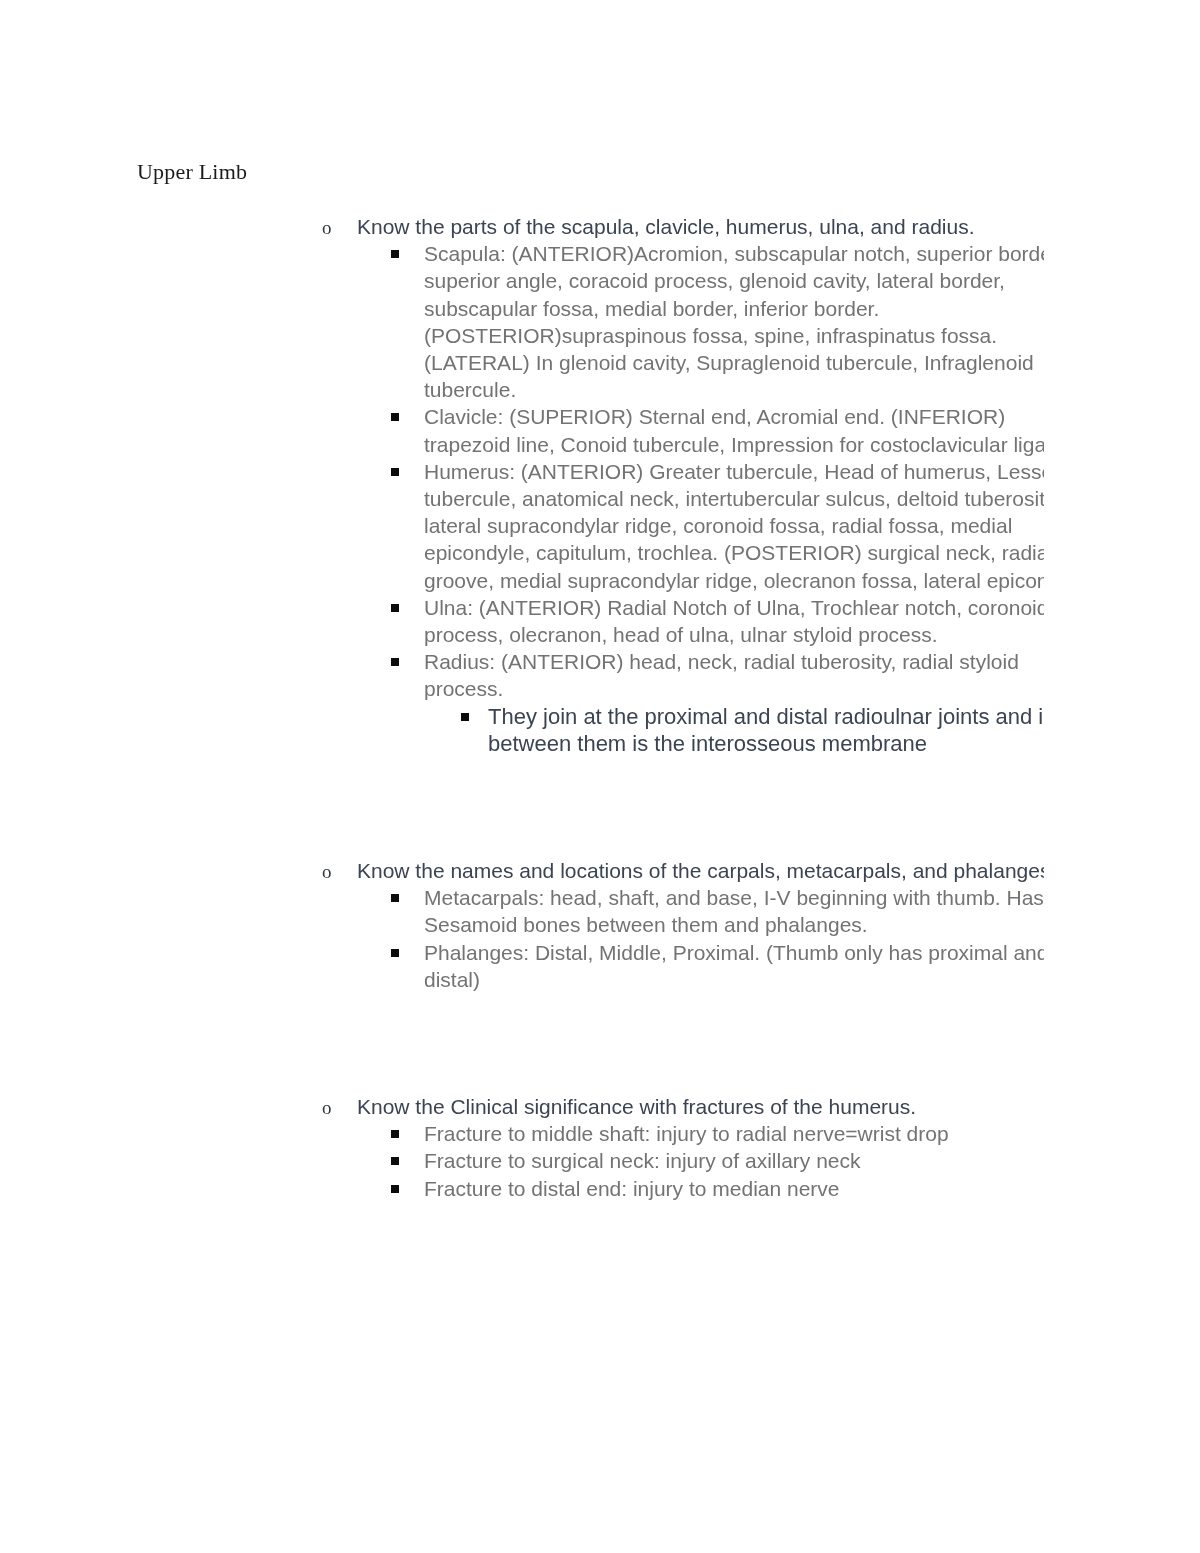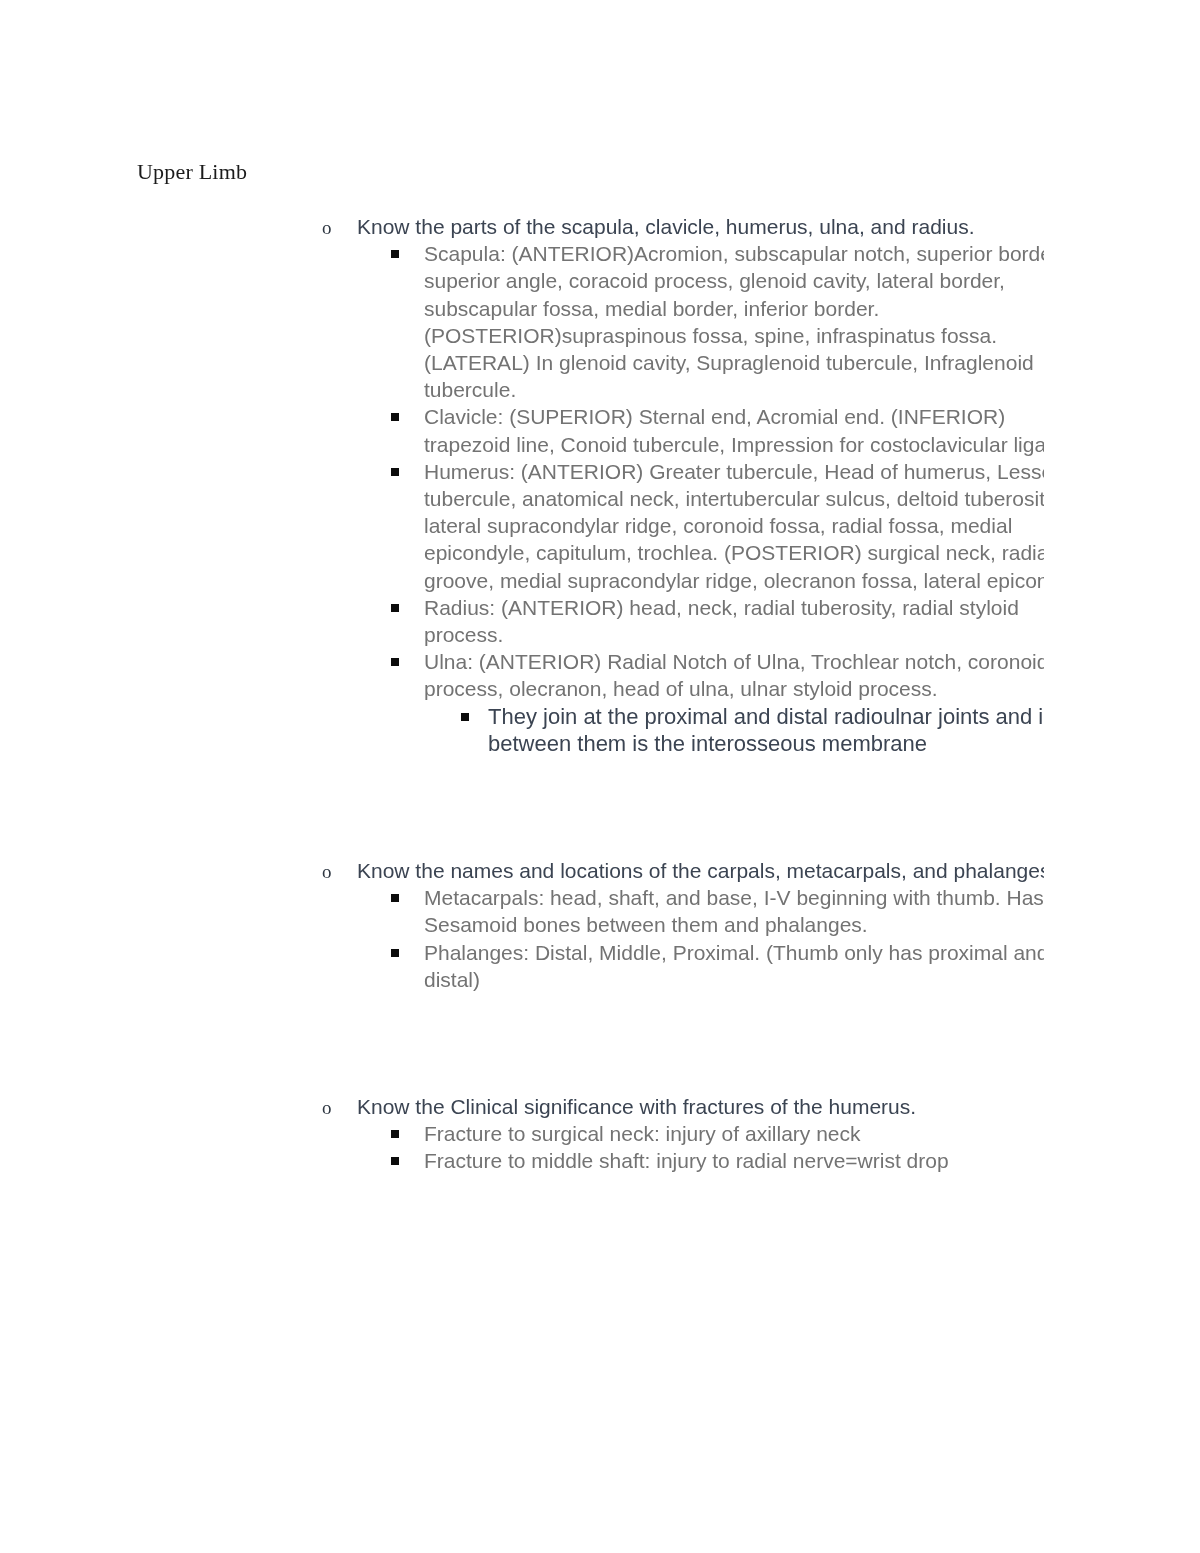--- a/index.html
+++ b/index.html
@@ -128,25 +128,25 @@
         <div class="lvl2">
           <span class="marker-sq"></span>
           <span>Clavicle: (SUPERIOR) Sternal end, Acromial end. (INFERIOR) trapezoid line, Conoid tubercule, Impression for costoclavicular ligament</span>
         </div>
         <div class="lvl2">
           <span class="marker-sq"></span>
           <span>Humerus: (ANTERIOR) Greater tubercule, Head of humerus, Lesser tubercule, anatomical neck, intertubercular sulcus, deltoid tuberosity, lateral supracondylar ridge, coronoid fossa, radial fossa, medial epicondyle, capitulum, trochlea. (POSTERIOR) surgical neck, radial groove, medial supracondylar ridge, olecranon fossa, lateral epicondyle.</span>
         </div>
         <div class="lvl2">
           <span class="marker-sq"></span>
-          <span>Radius: (ANTERIOR) head, neck, radial tuberosity, radial styloid process.</span>
+          <span>Ulna: (ANTERIOR) Radial Notch of Ulna, Trochlear notch, coronoid process, olecranon, head of ulna, ulnar styloid process.</span>
         </div>
         <div class="lvl2">
           <span class="marker-sq"></span>
-          <span>Ulna: (ANTERIOR) Radial Notch of Ulna, Trochlear notch, coronoid process, olecranon, head of ulna, ulnar styloid process.</span>
+          <span>Radius: (ANTERIOR) head, neck, radial tuberosity, radial styloid process.</span>
         </div>
         <div class="lvl3">
           <span class="marker-sq"></span>
           <span>They join at the proximal and distal radioulnar joints and in between them is the interosseous membrane</span>
         </div>
       </div>
     </div>
 
     <div class="section">
       <div class="lvl1">
@@ -169,23 +169,27 @@
     </div>
 
     <div class="section">
       <div class="lvl1">
         <span class="marker-o">o</span>
         <span>Know the Clinical significance with fractures of the humerus.</span>
       </div>
       <div class="lvl2-list">
         <div class="lvl2">
           <span class="marker-sq"></span>
+          <span>Fracture to middle shaft: injury to radial nerve=wrist drop</span>
+        </div>
+        <div class="lvl2">
+          <span class="marker-sq"></span>
           <span>Fracture to surgical neck: injury of axillary neck</span>
         </div>
         <div class="lvl2">
           <span class="marker-sq"></span>
-          <span>Fracture to middle shaft: injury to radial nerve=wrist drop</span>
+          <span>Fracture to distal end: injury to median nerve</span>
         </div>
       </div>
     </div>
 
   </div>
 </div>
 
 </body></html>

